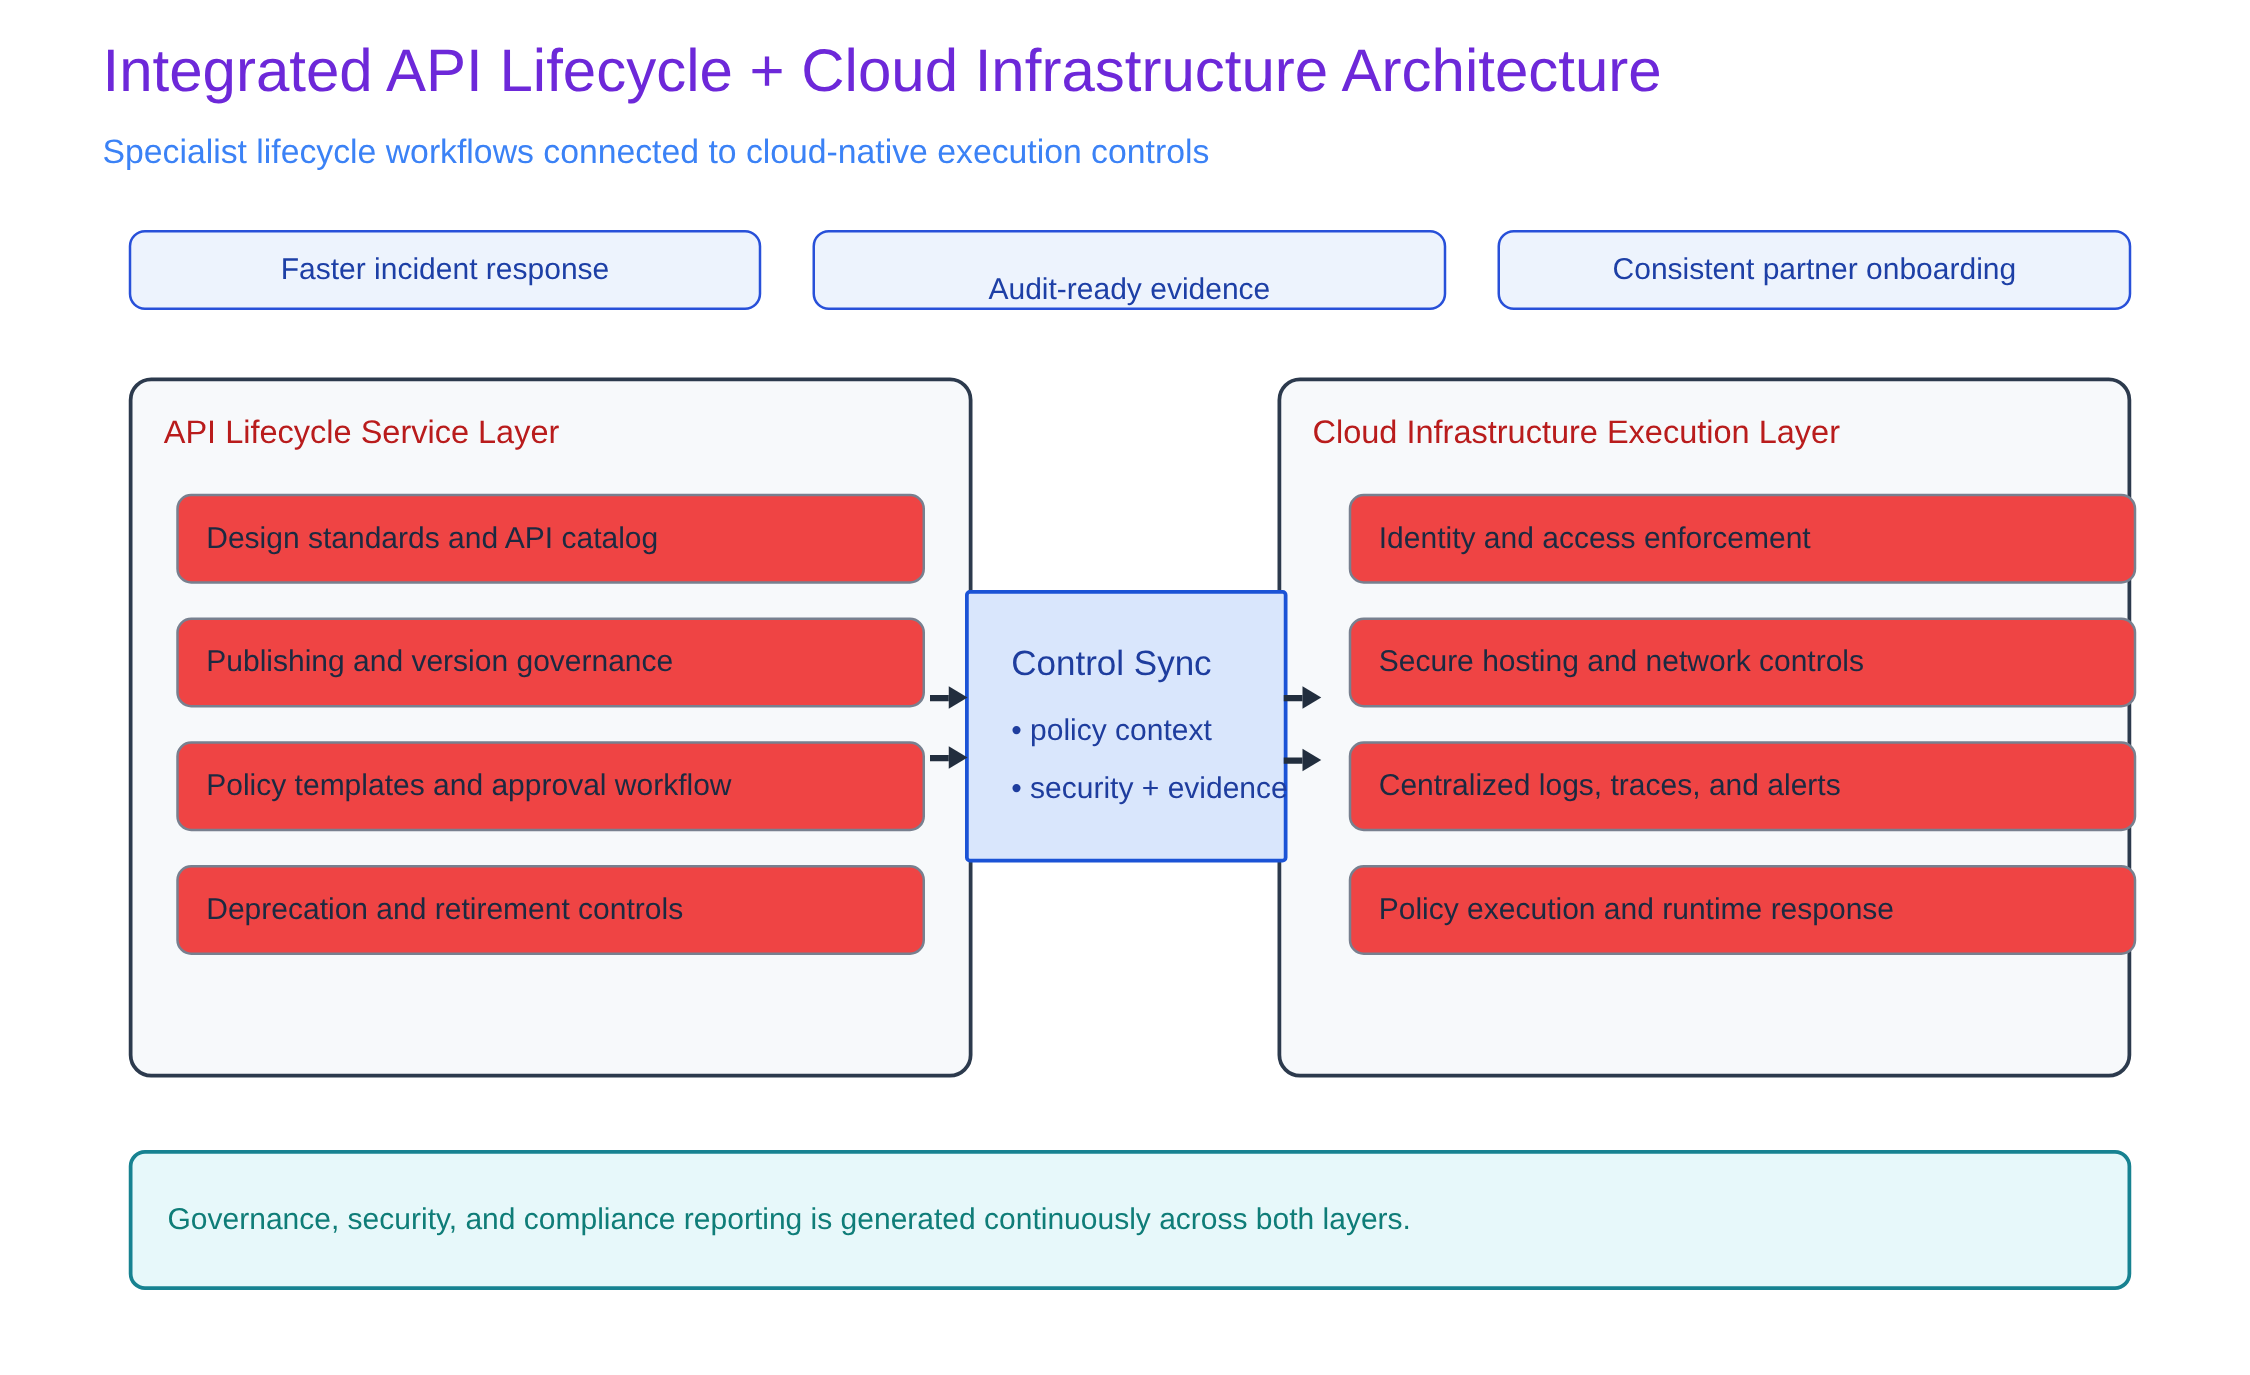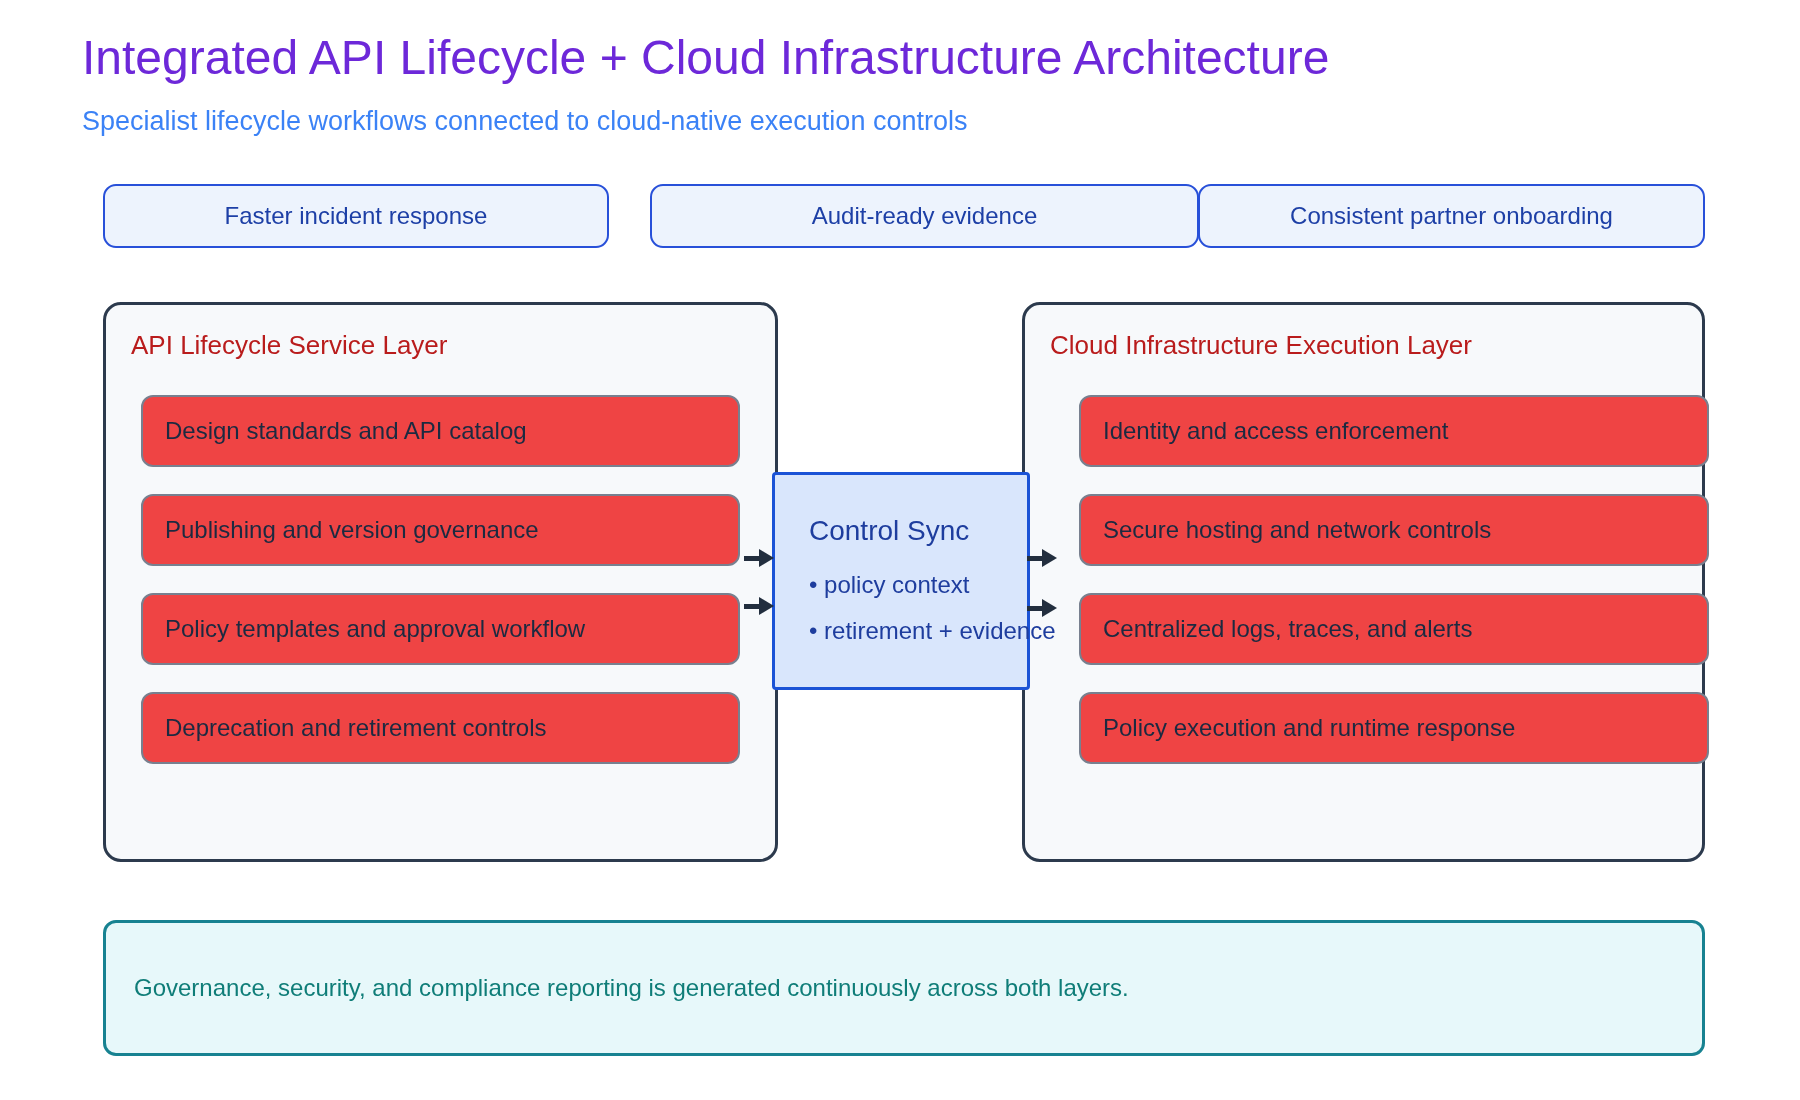--- a/index.html
+++ b/index.html
@@ -40,21 +40,21 @@
     align-items: center;
     justify-content: center;
     box-sizing: border-box;
   }
   .pill span {
     font-size: 24px;
     color: #1d3fa6;
     white-space: nowrap;
   }
   .pill-1 { left: 103px;  width: 506px; }
-  .pill-2 { left: 650px;  width: 549px; }
+  .pill-2 { left: 650px;  width: 507px; align-items: flex-end; }
   .pill-3 { left: 1198px; width: 507px; }
 
   .layer-box {
     position: absolute;
     top: 302px;
     height: 560px;
     background: #f7f9fb;
     border: 3px solid #2c3a4d;
     border-radius: 18px;
     box-sizing: border-box;
@@ -133,21 +133,21 @@
     border-left: 15px solid #222e3e;
   }
   .arrow-l1 { left: 744px;  top: 549px; }
   .arrow-l2 { left: 744px;  top: 597px; }
   .arrow-r1 { left: 1027px; top: 549px; }
   .arrow-r2 { left: 1027px; top: 599px; }
 
   .banner {
     position: absolute;
     left: 103px; top: 920px;
-    width: 1602px; height: 136px;
+    width: 1602px; height: 112px;
     background: #e7f8fa;
     border: 3px solid #178291;
     border-radius: 13px;
     box-sizing: border-box;
     display: flex;
     align-items: center;
     padding-left: 28px;
   }
   .banner span {
     font-size: 24px;
@@ -201,21 +201,21 @@
   <div class="item item-right row-4">
     <span>Policy execution and runtime response</span>
   </div>
   <div class="item item-right row-3">
     <span>Centralized logs, traces, and alerts</span>
   </div>
 
   <div class="sync-box">
     <p class="sync-title">Control Sync</p>
     <p class="sync-bullet">• policy context</p>
-    <p class="sync-bullet">• retirement + evidence</p>
+    <p class="sync-bullet">• security + evidence</p>
   </div>
 
   <div class="arrow arrow-l1">
     <div class="shaft"></div>
     <div class="head"></div>
   </div>
   <div class="arrow arrow-l2">
     <div class="shaft"></div>
     <div class="head"></div>
   </div>

